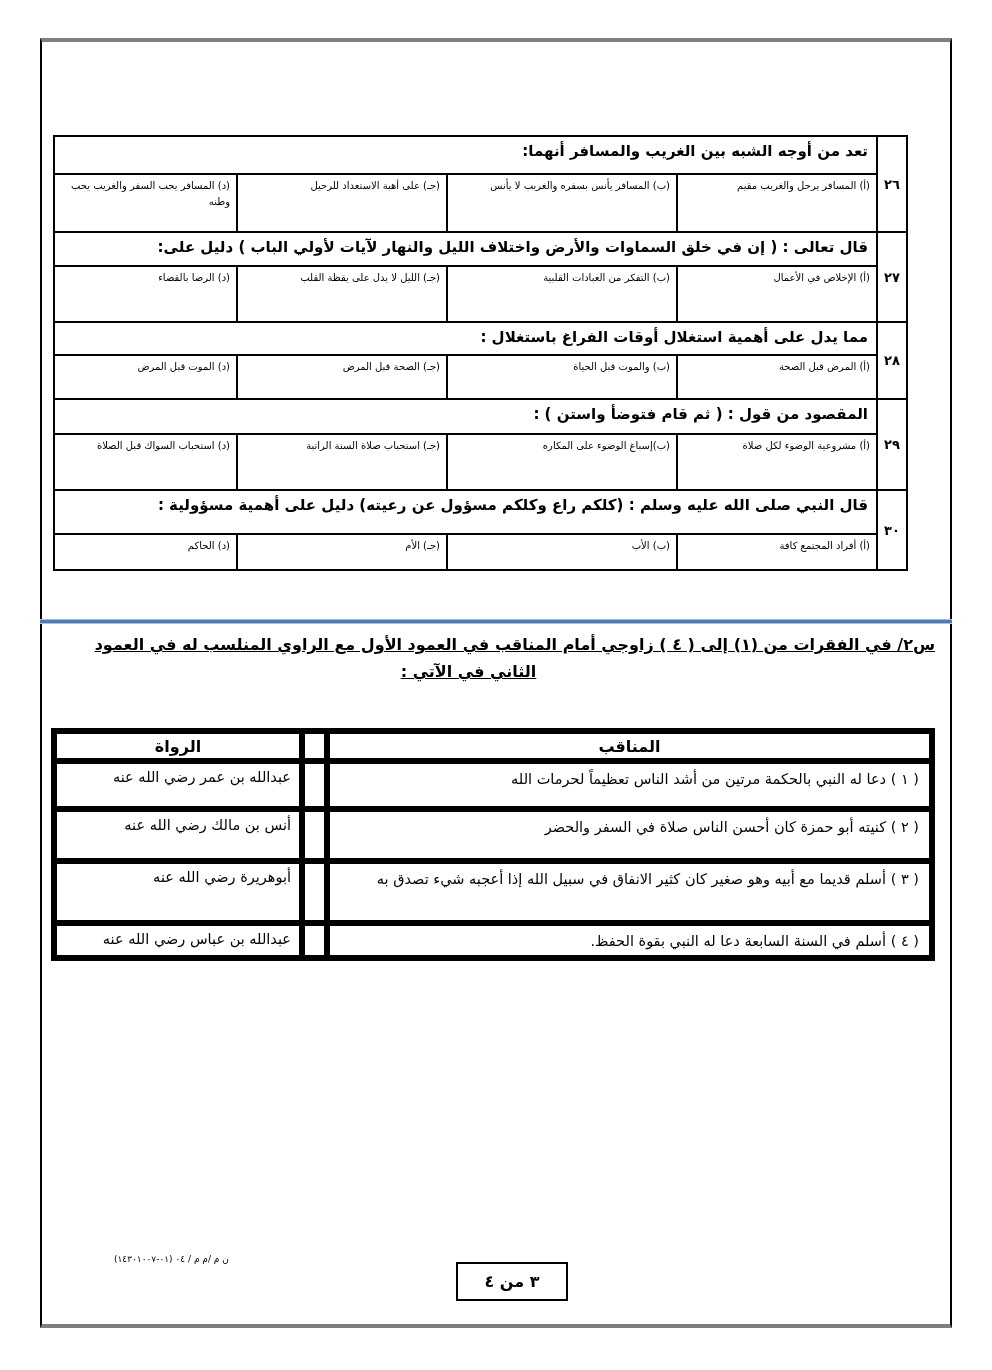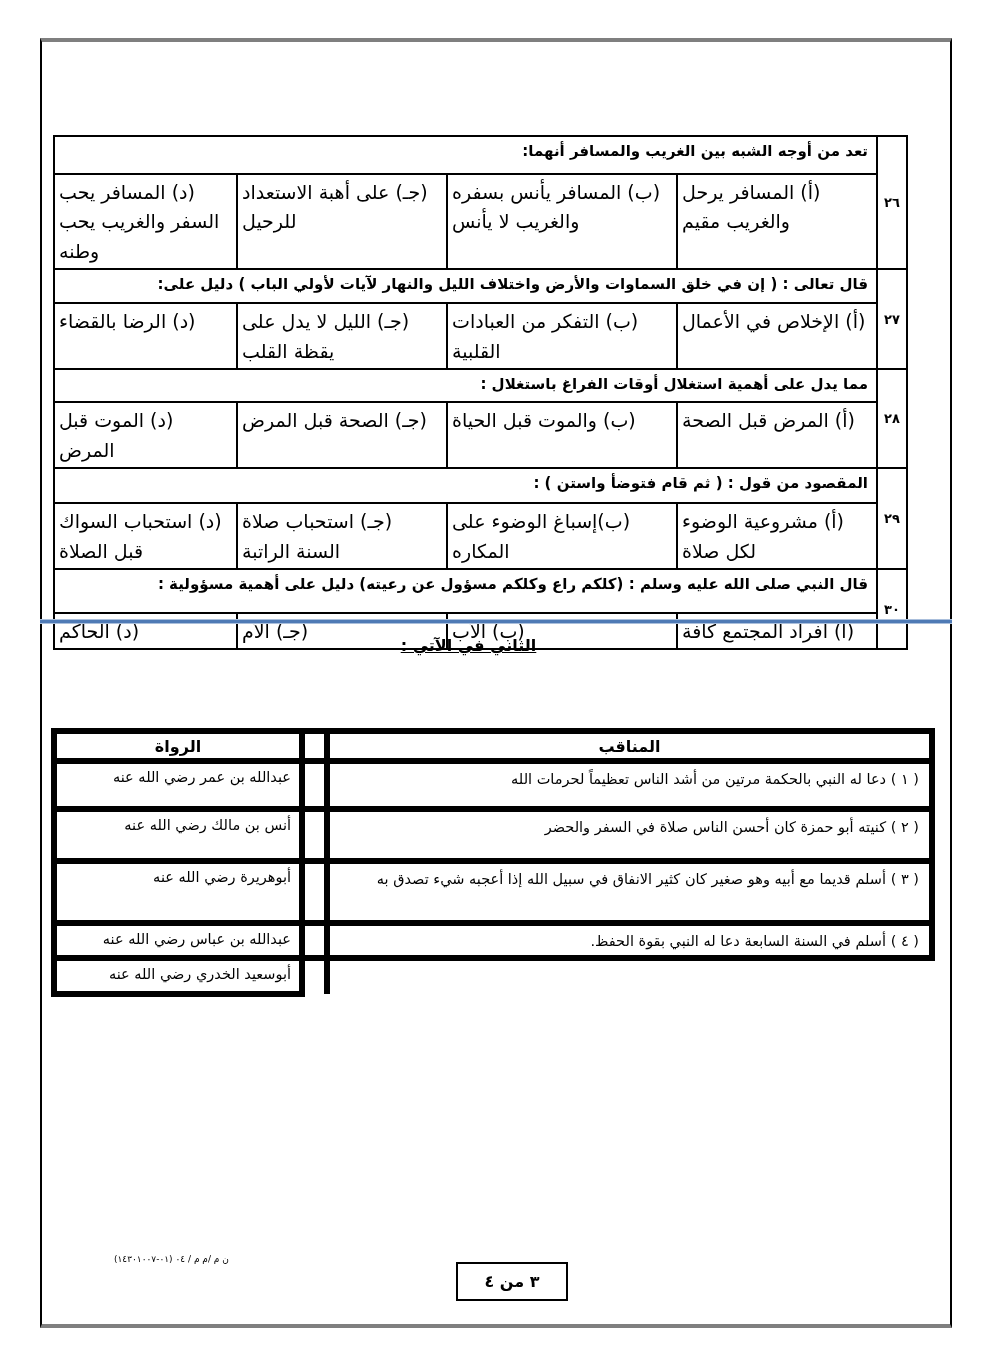--- a/index.html
+++ b/index.html
@@ -23,22 +23,22 @@
   td.qnum {
     text-align:center; vertical-align:middle;
     font-weight:bold; font-size:13px;margin-left:9px;
   }
   td.qtext {
     vertical-align:top; text-align:right;
     font-weight:bold; font-size:15px;
     padding:4px 8px 2px 4px; line-height:1.35;
   }
   td.opt {
-    vertical-align:top; text-align:left;
-    font-size:19px; padding:3px 6px 2px 4px; line-height:1.55;margin-left:32px;
+    vertical-align:top; text-align:right;
+    font-size:10px; padding:3px 6px 2px 4px; line-height:1.55;margin-left:32px;
   }
 
   
   .blue-line {
     position:absolute; left:-2px; right:-2px; top:577px; height:5px;
     background:#4f7ab5;
     border-top:1px solid #aabfdc; border-bottom:1px solid #aabfdc;
   }
 
   
@@ -158,20 +158,21 @@
           <td class="opt">(ب) الأب</td>
           <td class="opt">(جـ) الأم</td>
           <td class="opt">(د) الحاكم</td>
         </tr>
       </tbody>
     </table>
 
     <div class="blue-line"></div>
 
     <div class="s2-head">
+      <div class="s2-line1">س٢/ في الفقرات من (١) إلى ( ٤ ) زاوجي أمام المناقب في  العمود الأول مع الراوي المنلسب له في العمود</div>
       <div class="s2-line2-wrap"><span class="s2-line2">الثاني في الآتي :</span></div>
     </div>
 
     <table class="match">
       <colgroup>
         <col style="width:605px">
           <col style="width:25px">
           <col style="width:248px">
       </colgroup>
       <tbody>
@@ -193,25 +194,20 @@
         <tr style="height:62px">
           <td class="manqabah">( ٣ )  أسلم قديما مع أبيه وهو صغير كان كثير الانفاق في سبيل الله إذا أعجبه شيء تصدق به</td>
           <td class="midcol"></td>
           <td class="rawi">أبوهريرة رضي الله عنه</td>
         </tr>
         <tr style="height:30px">
           <td class="manqabah">( ٤ ) أسلم في السنة السابعة دعا له النبي بقوة الحفظ.</td>
           <td class="midcol"></td>
           <td class="rawi">عبدالله بن عباس رضي الله عنه</td>
         </tr>
-        <tr style="height:36px" class="lastrow">
-          <td class="manqabah"></td>
-          <td class="midcol"></td>
-          <td class="rawi">أبوسعيد الخدري رضي الله عنه</td>
-        </tr>
       </tbody>
     </table>
 
     <div class="footer-code">ن م /م م / ٠٤ (٠١-١٤٣٠١٠٠٧)</div>
     <div class="page-num-box">
       <span>٣ من ٤</span>
     </div>
 
   </div>
 </div>

